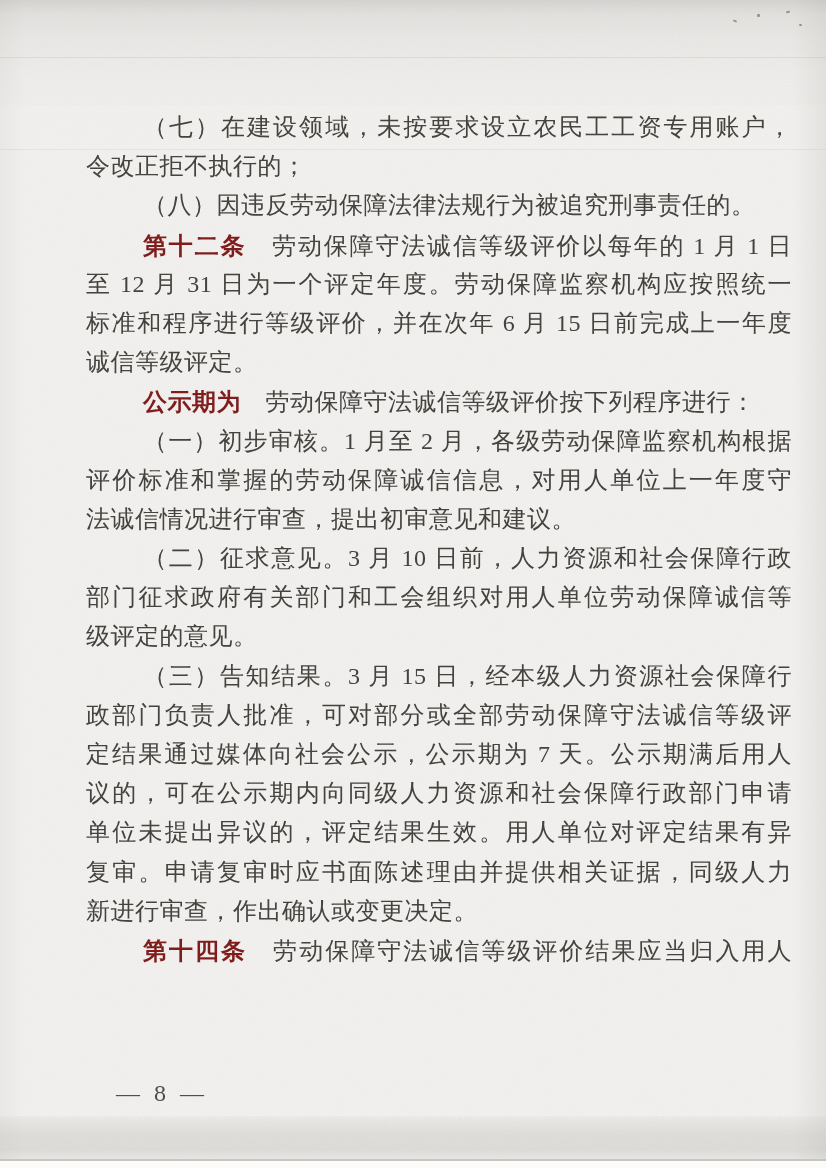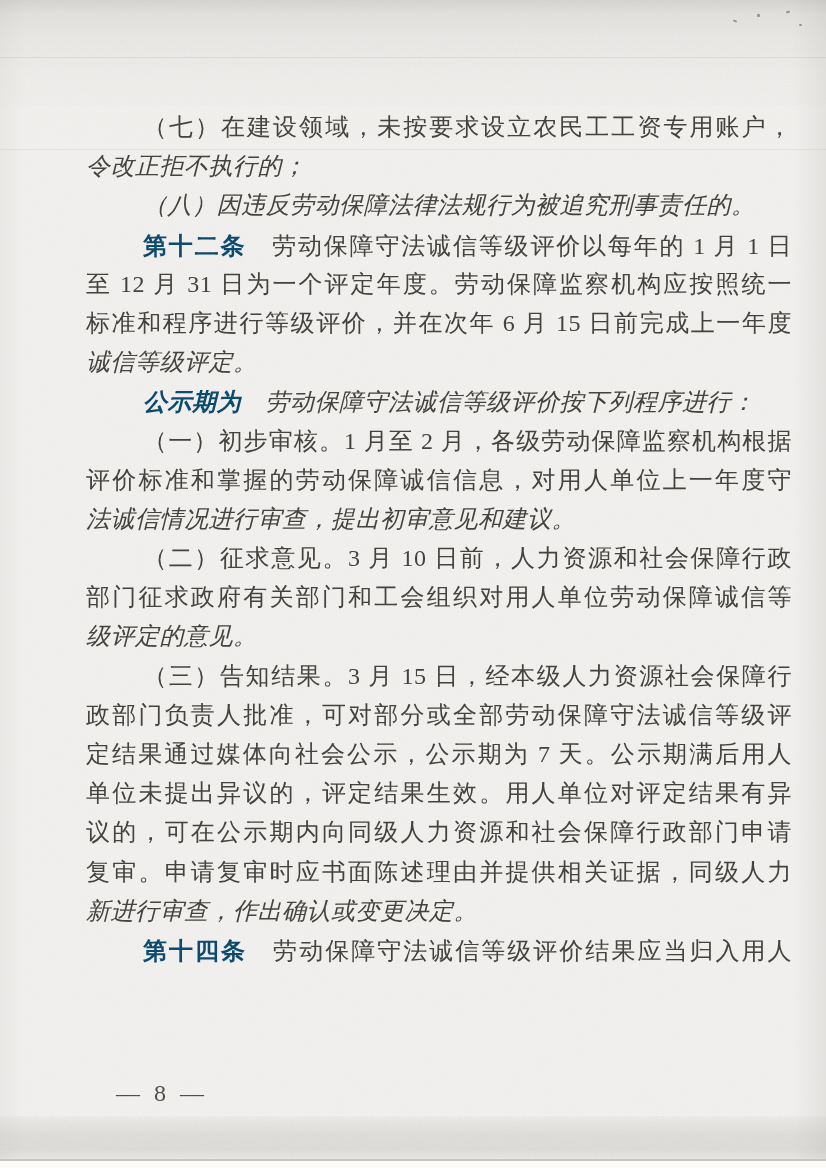--- a/index.html
+++ b/index.html
@@ -31,24 +31,24 @@
   
   .text-block{
     position:absolute;left:86px;top:108px;width:706px;z-index:5;
   }
   .line{
     font-size:24px;line-height:39.2px;height:39.2px;
     color:#45433e;letter-spacing:0.5px;
     text-align:justify;text-align-last:justify;
     white-space:nowrap;
   }
-  .line.noj{text-align:right;text-align-last:left;font-style:italic;}
+  .line.noj{text-align:right;text-align-last:left;}
   .line.indent{padding-left:57px;}
   .art{
-    font-family:"Liberation Sans",sans-serif;font-weight:bold;color:#0c4a6e;margin-top:24px;
+    font-family:"Liberation Sans",sans-serif;font-weight:bold;color:#7f1d1d;margin-top:24px;
   }
   .page-number{
     position:absolute;left:116px;top:1080px;z-index:5;
     font-size:24px;color:#504e49;letter-spacing:4px;
   }
   
   .bottom-band{
     position:absolute;left:0;top:1118px;width:826px;height:42px;z-index:2;
     background:linear-gradient(180deg,
       rgba(214,212,208,0.10) 0%,
@@ -94,22 +94,22 @@
       <div class="line indent noj"><span class="art">公示期为</span><span>　劳动保障守法诚信等级评价按下列程序进行：</span></div>
       <div class="line indent"><span>（一）初步审核。1 月至 2 月，各级劳动保障监察机构根据</span></div>
       <div class="line"><span>评价标准和掌握的劳动保障诚信信息，对用人单位上一年度守</span></div>
       <div class="line noj"><span>法诚信情况进行审查，提出初审意见和建议。</span></div>
       <div class="line indent"><span>（二）征求意见。3 月 10 日前，人力资源和社会保障行政</span></div>
       <div class="line"><span>部门征求政府有关部门和工会组织对用人单位劳动保障诚信等</span></div>
       <div class="line noj"><span>级评定的意见。</span></div>
       <div class="line indent"><span>（三）告知结果。3 月 15 日，经本级人力资源社会保障行</span></div>
       <div class="line"><span>政部门负责人批准，可对部分或全部劳动保障守法诚信等级评</span></div>
       <div class="line"><span>定结果通过媒体向社会公示，公示期为 7 天。公示期满后用人</span></div>
+      <div class="line"><span>议的，可在公示期内向同级人力资源和社会保障行政部门申请</span></div>
       <div class="line"><span>单位未提出异议的，评定结果生效。用人单位对评定结果有异</span></div>
-      <div class="line"><span>议的，可在公示期内向同级人力资源和社会保障行政部门申请</span></div>
       <div class="line"><span>复审。申请复审时应书面陈述理由并提供相关证据，同级人力</span></div>
       <div class="line noj"><span>新进行审查，作出确认或变更决定。</span></div>
       <div class="line indent"><span class="art">第十四条</span><span>　劳动保障守法诚信等级评价结果应当归入用人</span></div>
     </div>
 
   <div class="page-number">— 8 —</div>
 
   <div class="bottom-band"></div>
   <div class="bottom-edge"></div>
   <div class="bottom-white"></div>

